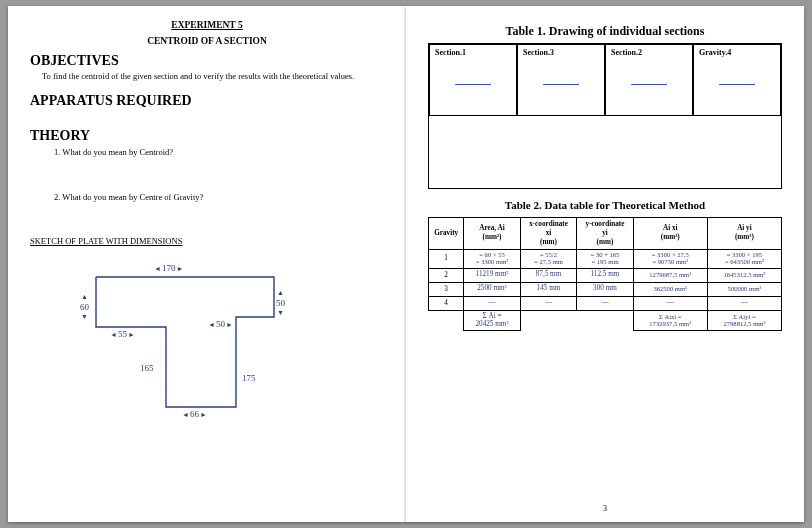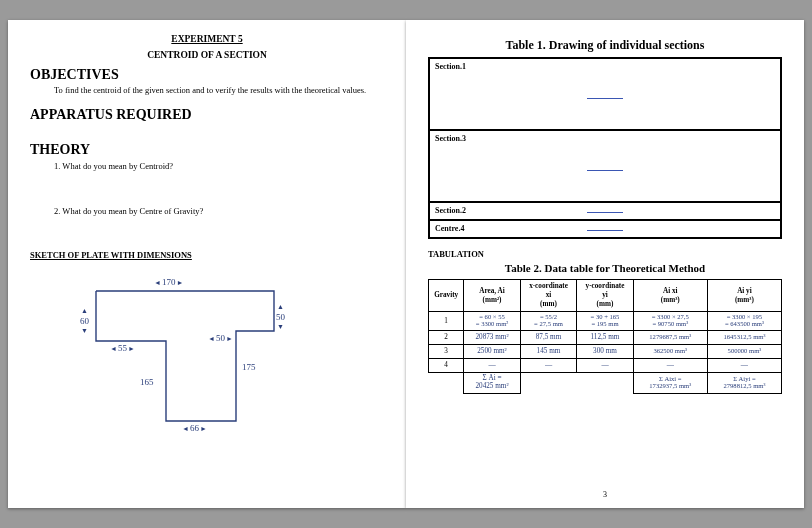--- a/index.html
+++ b/index.html
@@ -1,35 +1,35 @@
 <!DOCTYPE html>
 <html><head>
 <meta charset="utf-8">
 <style>
   html,body{margin:0;padding:0;background:#9a9a9a;font-family:"Times New Roman",serif;color:#000}
-  .viewport{width:812px;height:528px;background:#9a9a9a;display:flex;padding:20px 8px;box-sizing:border-box}
+  .viewport{width:812px;height:528px;background:#9a9a9a;display:flex;padding:6px 8px;box-sizing:border-box}
   .page{background:#fff;box-shadow:0 1px 3px rgba(0,0,0,.4);flex:1;position:relative;overflow:hidden;padding:18px 22px 14px;box-sizing:border-box;font-size:8.5px;line-height:1.25}
   .page1{padding-top:14px}
   .title-ex{font-weight:bold;text-decoration:underline;text-align:center;font-size:9.5px;margin-bottom:4px}
   .title-sub{font-weight:bold;text-align:center;font-size:9.5px;margin-bottom:2px}
   .sec-h{font-weight:bold;font-size:14px;margin:4px 0 2px}
-  .indent{margin-left:24px}
+  .indent{margin-left:12px}
   .qlist{margin:2px 0 12px 24px}
   .qlist .q{margin-bottom:18px}
-  .sketch-h{font-weight:bold;text-decoration:underline;margin-top:8px}
+  .sketch-h{font-weight:normal;text-decoration:underline;margin-top:8px}
   
   .sketch{position:relative;margin:12px 0 0 34px;width:260px;height:160px}
   .dim{position:absolute;font-family:"Comic Sans MS",cursive;font-size:9px;color:#2a3e7a}
   .arrL::before{content:"◄";font-size:7px;margin-right:1px}
   .arrR::after{content:"►";font-size:7px;margin-left:1px}
   .arrU::before{content:"▲";font-size:7px;display:block;text-align:center}
   .arrD::after{content:"▼";font-size:7px;display:block;text-align:center}
   
   .tbl-title{font-weight:bold;text-align:center;font-size:12px;margin-bottom:4px}
-  .quad{display:grid;grid-template-columns:1fr;grid-template-rows:72px 72px;border:1px solid #000;margin-bottom:10px}
+  .quad{display:grid;grid-template-columns:1fr 1fr 1fr 1fr;grid-template-rows:72px 72px;border:1px solid #000;margin-bottom:10px}
   .quad .cell{border:1px solid #000;position:relative;padding:3px 5px;font-weight:bold;font-size:8px}
   .dash{position:absolute;left:50%;top:55%;width:36px;height:0;border-top:1.2px solid #3a56b3;transform:translateX(-50%)}
   .tabu-h{font-weight:bold;font-size:8.5px;margin:2px 0}
   table.dt{border-collapse:collapse;width:100%;table-layout:fixed;font-size:7.2px}
   table.dt th,table.dt td{border:1px solid #000;padding:2px 2px;text-align:center;vertical-align:middle}
   table.dt th{font-weight:bold}
   .hw{font-family:"Comic Sans MS",cursive;color:#2a3e7a;font-size:7.2px;line-height:1.1}
   .hw2{font-family:"Comic Sans MS",cursive;color:#2a3e7a;font-size:6.6px;line-height:1.05}
   .pgno{position:absolute;bottom:8px;left:0;right:0;text-align:center;font-size:8px}
 </style>
@@ -65,35 +65,34 @@
 
       <svg width="260" height="160" style="position:absolute;left:0;top:0">
         <polyline points="32,18 210,18 210,58 172,58 172,148 102,148 102,68 32,68 32,18" fill="none" stroke="#2a3e7a" stroke-width="1.4"></polyline>
       </svg>
       <div class="dim arrL arrR" style="left:90px;top:4px">170</div>
       <div class="dim" style="left:212px;top:30px"><span class="arrU"></span><span>50</span><span class="arrD"></span></div>
       <div class="dim" style="left:16px;top:34px"><span class="arrU"></span><span>60</span><span class="arrD"></span></div>
       <div class="dim arrL arrR" style="left:46px;top:70px">55</div>
       <div class="dim arrL arrR" style="left:144px;top:60px">50</div>
       <div class="dim" style="left:76px;top:104px">165</div>
-      <div class="dim" style="left:178px;top:89px">175</div>
+      <div class="dim" style="left:178px;top:114px">175</div>
       <div class="dim arrL arrR" style="left:118px;top:150px">66</div>
     </div>
   </div>
 
   <div class="page">
     <div class="tbl-title">Table 1. Drawing of individual sections</div>
     <div class="quad">
       <div class="cell"><span>Section.1</span><div class="dash"></div></div>
       <div class="cell"><span>Section.3</span><div class="dash"></div></div>
       <div class="cell"><span>Section.2</span><div class="dash"></div></div>
-      <div class="cell"><span>Centre.4</span><div class="dash"></div></div>
+      <div class="cell"><span>Gravity.4</span><div class="dash"></div></div>
     </div>
 
-    <div class="tabu-h">TABULATION</div>
     <div class="tbl-title" style="font-size:11px">Table 2. Data table for Theoretical Method</div>
 
     <table class="dt">
       <colgroup>
           <col style="width:10%">
           <col style="width:16%">
           <col style="width:16%">
           <col style="width:16%">
           <col style="width:21%">
           <col style="width:21%">
@@ -112,21 +111,21 @@
         <tr>
           <td>1</td>
           <td class="hw2">= 60 × 55<br>= 3300 mm²</td>
           <td class="hw2">= 55/2<br>= 27,5 mm</td>
           <td class="hw2">= 30 + 165<br>= 195 mm</td>
           <td class="hw2">= 3300 × 27,5<br>= 90750 mm³</td>
           <td class="hw2">= 3300 × 195<br>= 643500 mm³</td>
         </tr>
         <tr>
           <td>2</td>
-          <td class="hw">20873 mm²</td>
+          <td class="hw">11219 mm²</td>
           <td class="hw">87,5 mm</td>
           <td class="hw">112,5 mm</td>
           <td class="hw2">1279687,5 mm³</td>
           <td class="hw2">1645312,5 mm³</td>
         </tr>
         <tr>
           <td>3</td>
           <td class="hw">2500 mm²</td>
           <td class="hw">145 mm</td>
           <td class="hw">300 mm</td>

